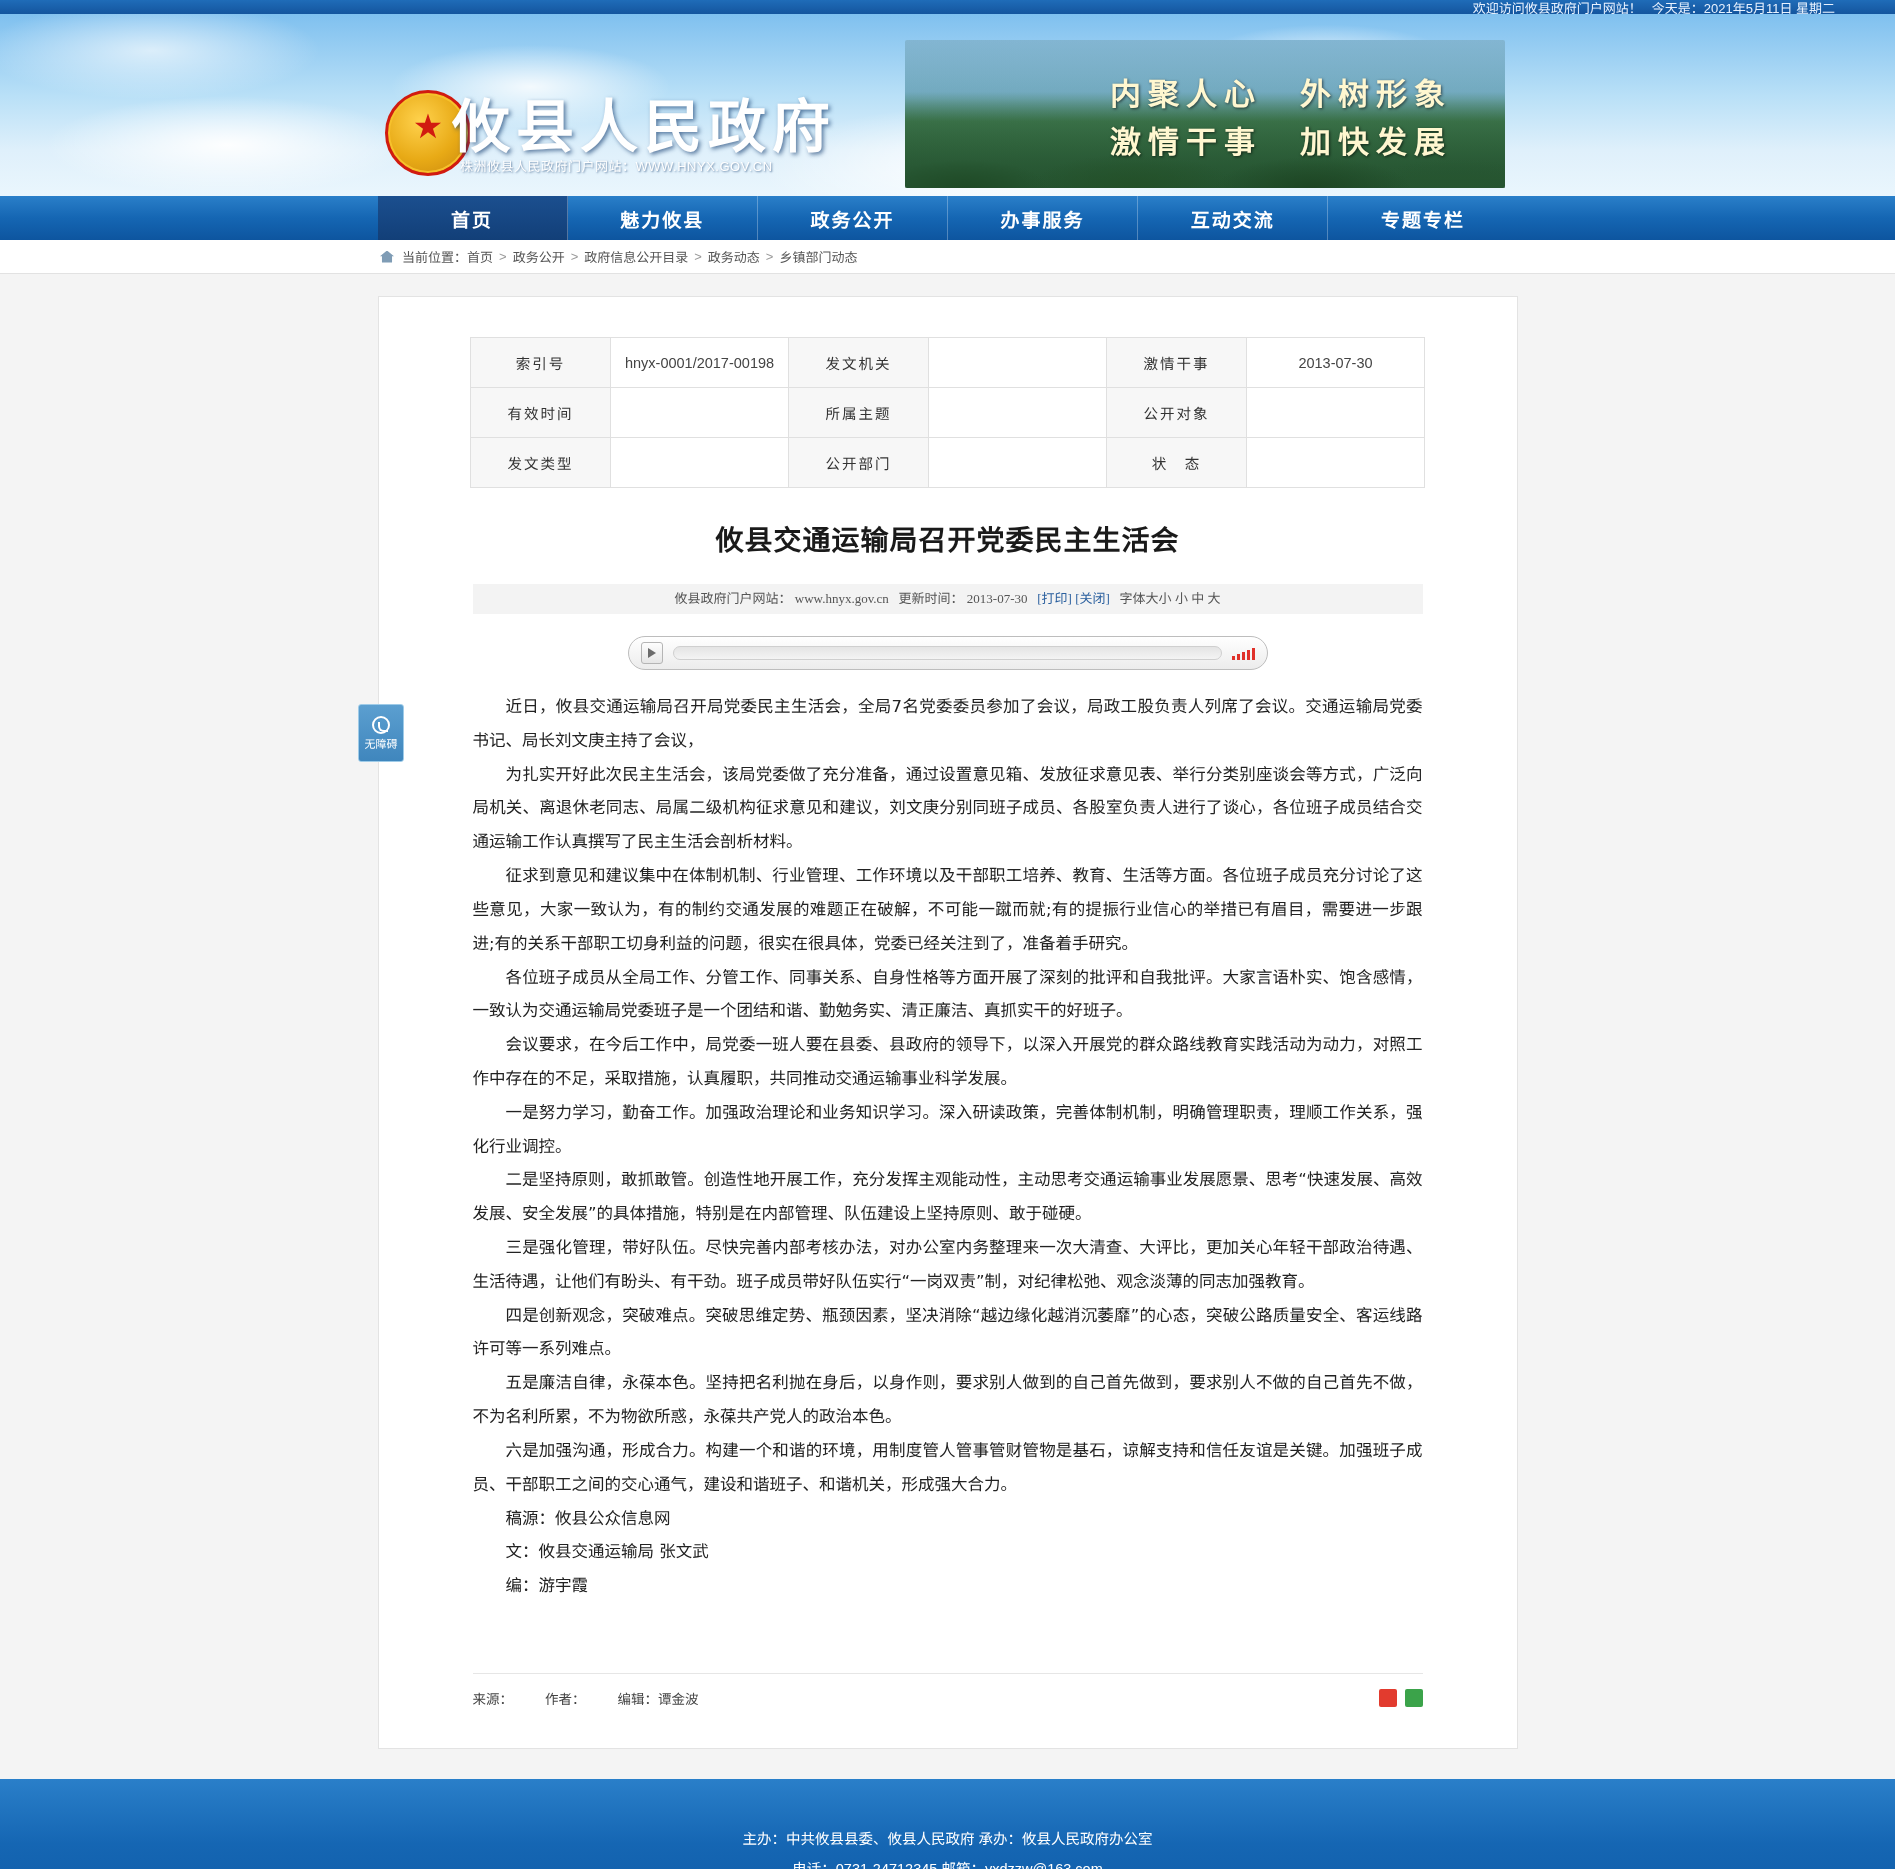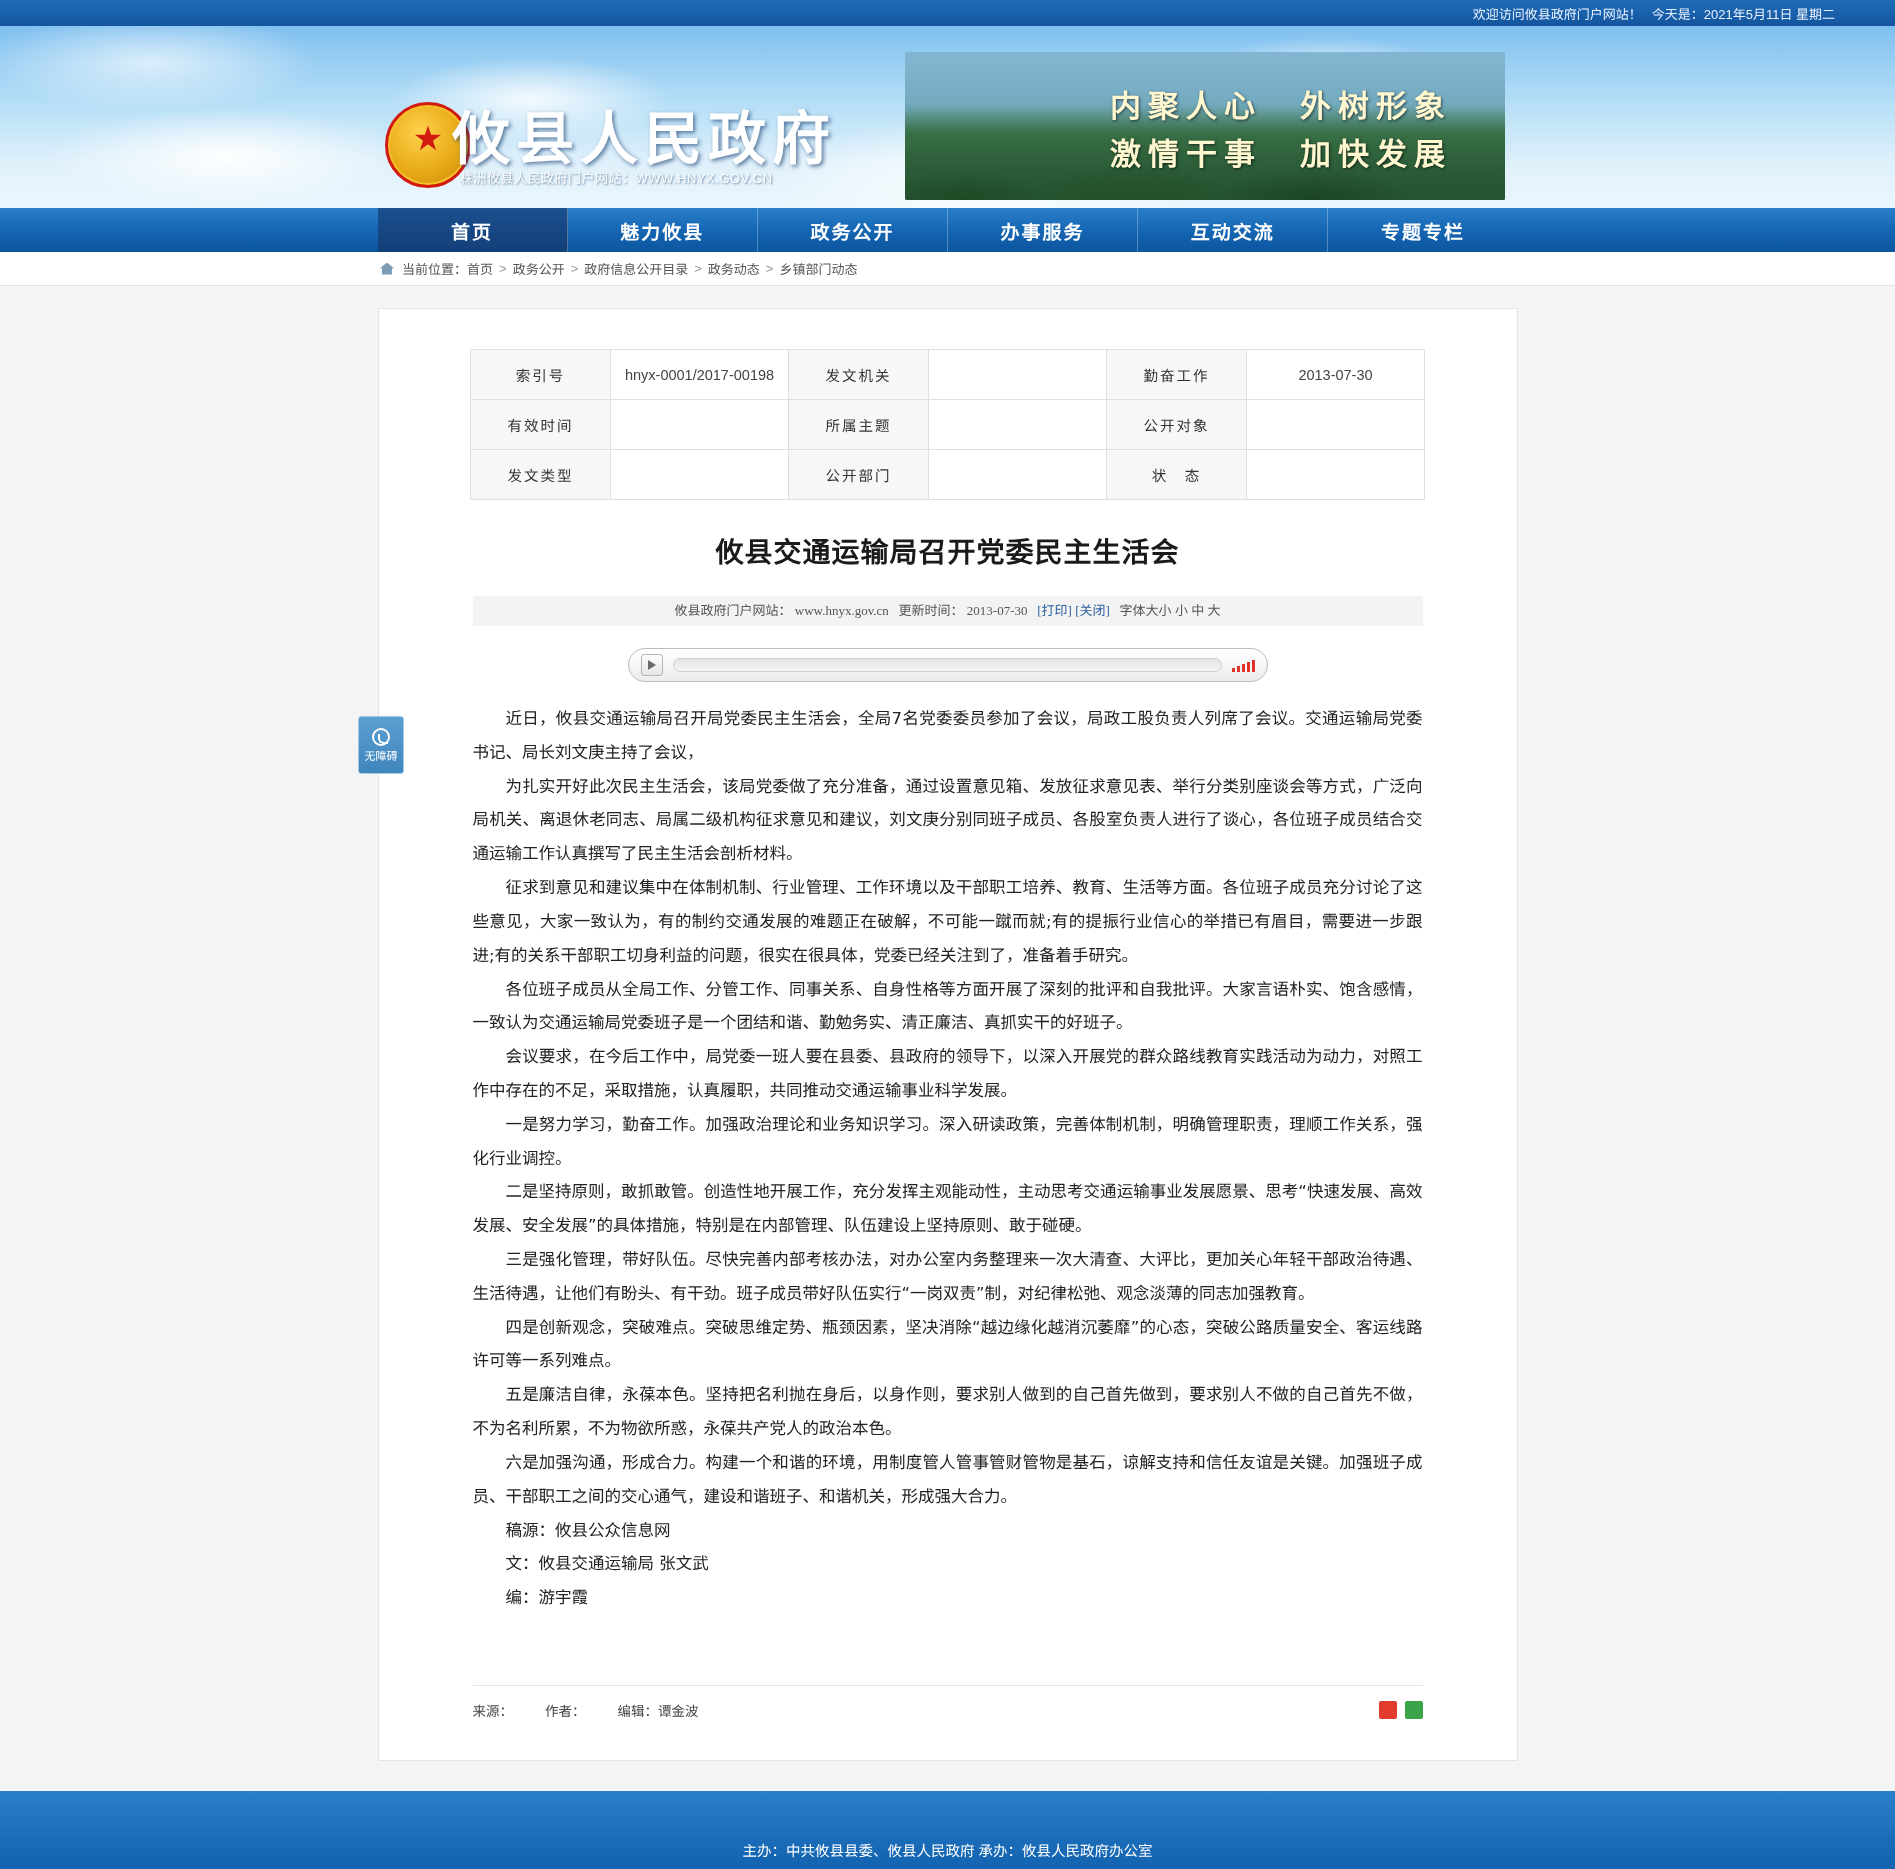--- a/index.html
+++ b/index.html
@@ -5,21 +5,21 @@
   * { box-sizing: border-box; }
   html, body {
     margin: 0; padding: 0;
     background: #ffffff;
     font-family: "Liberation Sans", "DejaVu Sans", sans-serif;
   }
   body { width: 1895px; }
 
   
   .topbar {
-    height: 26px;
+    height: 14px;
     background: #1a5fa8;
     background: linear-gradient(to bottom, #1f6cb8 0%, #14559e 100%);
     color: #e8f2ff;
     font-size: 13px;
     display: flex;
     align-items: center;
     justify-content: flex-end;
     padding-right: 60px;
   }
   .topbar span { margin-left: 10px; white-space: nowrap; }
@@ -331,21 +331,21 @@
 
   <div class="content">
 
     <table class="meta">
       <tbody>
           <tr>
         <td class="lbl">索引号</td>
         <td class="val">hnyx-0001/2017-00198</td>
         <td class="lbl">发文机关</td>
         <td class="val"></td>
-        <td class="lbl">勤奋工作</td>
+        <td class="lbl">激情干事</td>
         <td class="val">2013-07-30</td>
       </tr>
       <tr>
         <td class="lbl">有效时间</td>
         <td class="val"></td>
         <td class="lbl">所属主题</td>
         <td class="val"></td>
         <td class="lbl">公开对象</td>
         <td class="val"></td>
       </tr>

